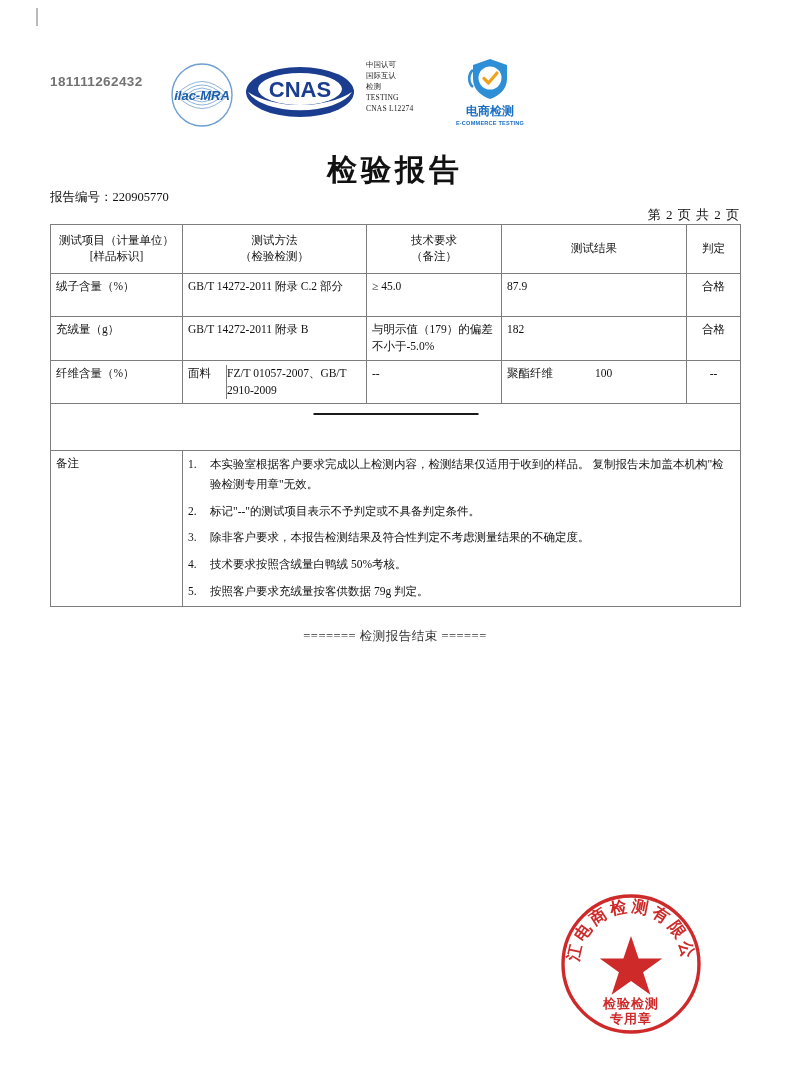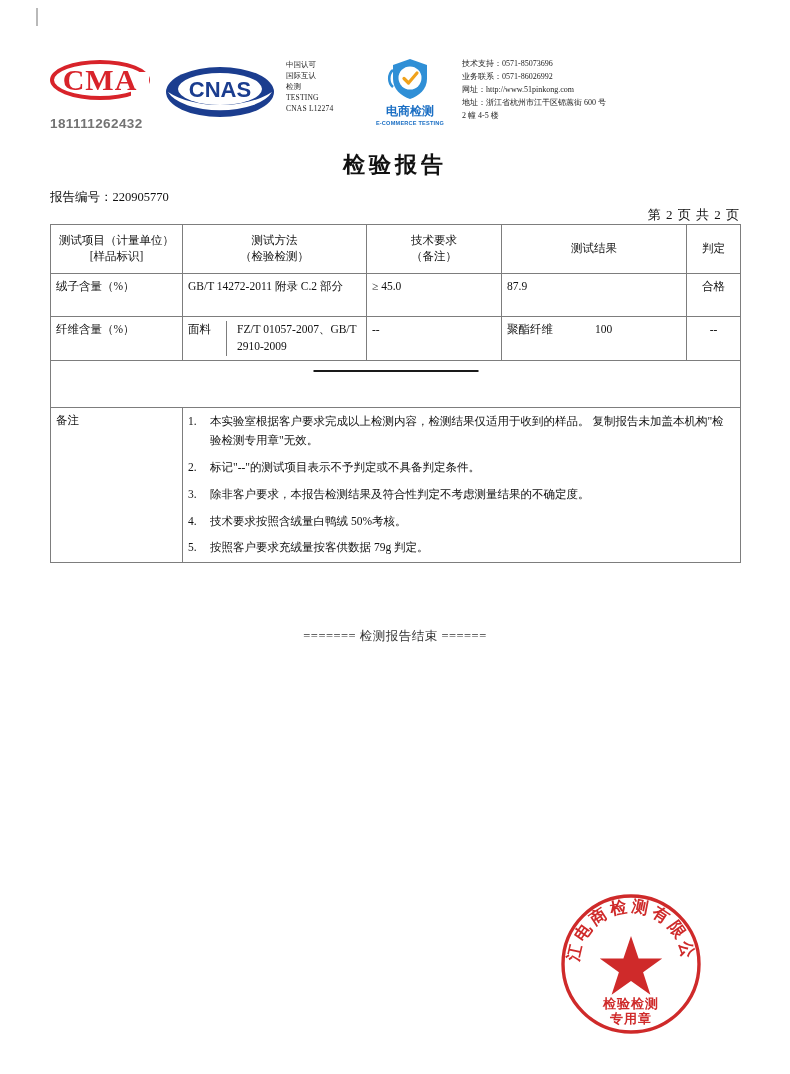--- a/index.html
+++ b/index.html
@@ -158,21 +158,21 @@
     white-space: nowrap;
   }
 
   
   .doc-title {
     position: absolute;
     left: 0;
     top: 150px;
     width: 790px;
     text-align: center;
-    font-size: 22px;
+    font-size: 30px;
     font-weight: bold;
     letter-spacing: 4px;
     font-family: "DejaVu Serif", serif;
   }
 
   
   .report-no {
     position: absolute;
     left: 50px;
     top: 189px;
@@ -230,21 +230,21 @@
     padding: 0;
     vertical-align: top;
     line-height: 1.5;
   }
   .nested td.sub-label {
     width: 34px;
     border-right: 1px solid #7d7d7d;
     padding-right: 4px;
     margin-top: 32px;
   }
-  .nested td.sub-value { padding-left: 10px; font-family: Liberation Serif, serif; }
+  .nested td.sub-value { padding-left: 0; font-family: Liberation Serif, serif; }
   .method-cell { padding: 4px 0 4px 5px; }
 
   
   .result-pair { display: flex; }
   .result-pair .name { width: 88px; }
 
   
   .sep-row td {
     height: 38px;
     position: relative;
@@ -309,27 +309,39 @@
   .seal svg { display: block; }
 </style>
 </head>
 <body>
 
 <div class="corner-tick"></div>
 
 <div class="header">
 
   <div class="cma">
-    <div class="cma-mark">
-      <div class="cma-ellipse"></div>
-      <div class="cma-letters">CMA</div>
-    </div>
     <div class="cma-number">181111262432</div>
   </div>
 
+  <div class="ilac">
+    <svg width="72" height="66" viewBox="0 0 72 66">
+      <ellipse cx="36" cy="33" rx="30" ry="31" fill="none" stroke="#6f9fd0" stroke-width="1.4"></ellipse>
+      <g fill="none" stroke="#8fb4da" stroke-width="1">
+        <path d="M10 33 Q36 6 62 33"></path>
+        <path d="M15 33 Q36 13 57 33"></path>
+        <path d="M20 33 Q36 19 52 33"></path>
+        <path d="M25 33 Q36 25 47 33"></path>
+        <path d="M10 33 Q36 60 62 33"></path>
+        <path d="M15 33 Q36 53 57 33"></path>
+        <path d="M20 33 Q36 47 52 33"></path>
+        <path d="M25 33 Q36 41 47 33"></path>
+      </g>
+      <text x="36" y="38" text-anchor="middle" font-family="Liberation Sans, sans-serif" font-size="13" font-weight="bold" font-style="italic" fill="#1c5fa8">ilac-MRA</text>
+    </svg>
+  </div>
 
   <div class="cnas">
     <svg width="112" height="52" viewBox="0 0 112 52">
       <ellipse cx="56" cy="26" rx="54" ry="25" fill="#1b3d8f"></ellipse>
       <path d="M4 26 A54 25 0 0 0 108 26 A66 34 0 0 1 4 26 Z" fill="#ffffff"></path>
       <ellipse cx="56" cy="23" rx="42" ry="16" fill="#ffffff"></ellipse>
       <text x="56" y="31" text-anchor="middle" font-family="Liberation Sans, sans-serif" font-size="22" font-weight="bold" fill="#1b3d8f">CNAS</text>
     </svg>
   </div>
 
@@ -345,27 +357,20 @@
     <svg width="46" height="46" viewBox="0 0 46 46">
       <path d="M23 3 L40 9 V23 C40 33 32 40 23 43 C14 40 6 33 6 23 V9 Z" fill="#2f8fd6"></path>
       <circle cx="23" cy="22" r="11.5" fill="#ffffff"></circle>
       <path d="M17 22.5 L21.5 27 L30 17" fill="none" stroke="#f0a21c" stroke-width="3.2" stroke-linecap="round" stroke-linejoin="round"></path>
       <path d="M6 14 C1 18 1 27 6 31" fill="none" stroke="#2f8fd6" stroke-width="2.6"></path>
     </svg>
     <div class="ec-cn">电商检测</div>
     <div class="ec-en">E-COMMERCE TESTING</div>
   </div>
 
-  <div class="contact">
-    <div>技术支持：0571-85073696</div>
-    <div>业务联系：0571-86026992</div>
-    <div>网址：http://www.51pinkong.com</div>
-    <div>地址：浙江省杭州市江干区锦蕙街 600 号</div>
-    <div>2 幢 4-5 楼</div>
-  </div>
 </div>
 
 <div class="doc-title">检验报告</div>
 
 <div class="report-no">报告编号：220905770</div>
 <div class="page-no">第 2 页 共 2 页</div>
 
 <table class="report-table">
   <colgroup>
     <col class="col-item">
@@ -402,20 +407,27 @@
 
 
     <tr class="row-tall">
       <td>绒子含量（%）</td>
       <td>GB/T 14272-2011 附录 C.2 部分</td>
       <td>≥ 45.0</td>
       <td>87.9</td>
       <td class="cell-center">合格</td>
     </tr>
 
+    <tr class="row-tall">
+      <td>充绒量（g）</td>
+      <td>GB/T 14272-2011 附录 B</td>
+      <td>与明示值（179）的偏差不小于-5.0%</td>
+      <td>182</td>
+      <td class="cell-center">合格</td>
+    </tr>
 
     <tr class="row-tall">
       <td>纤维含量（%）</td>
       <td class="method-cell">
         <table class="nested">
           <tbody>
               <tr>
             <td class="sub-label">面料</td>
             <td class="sub-value">FZ/T 01057-2007、GB/T 2910-2009</td>
           </tr>

